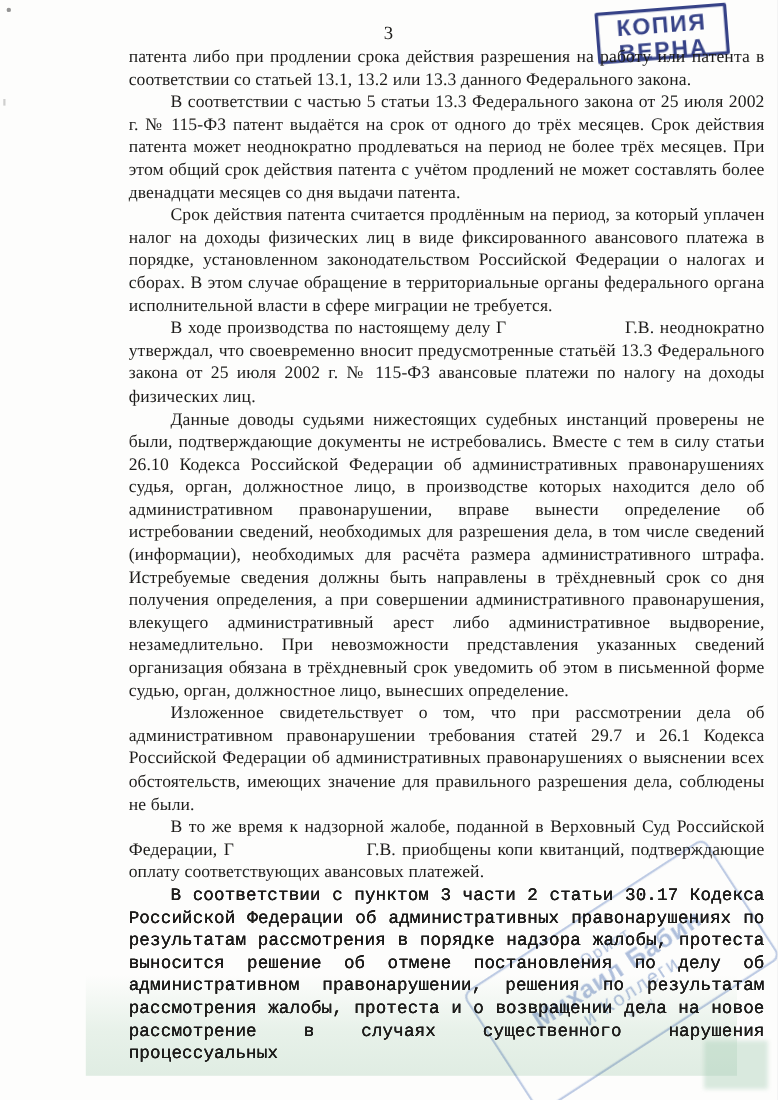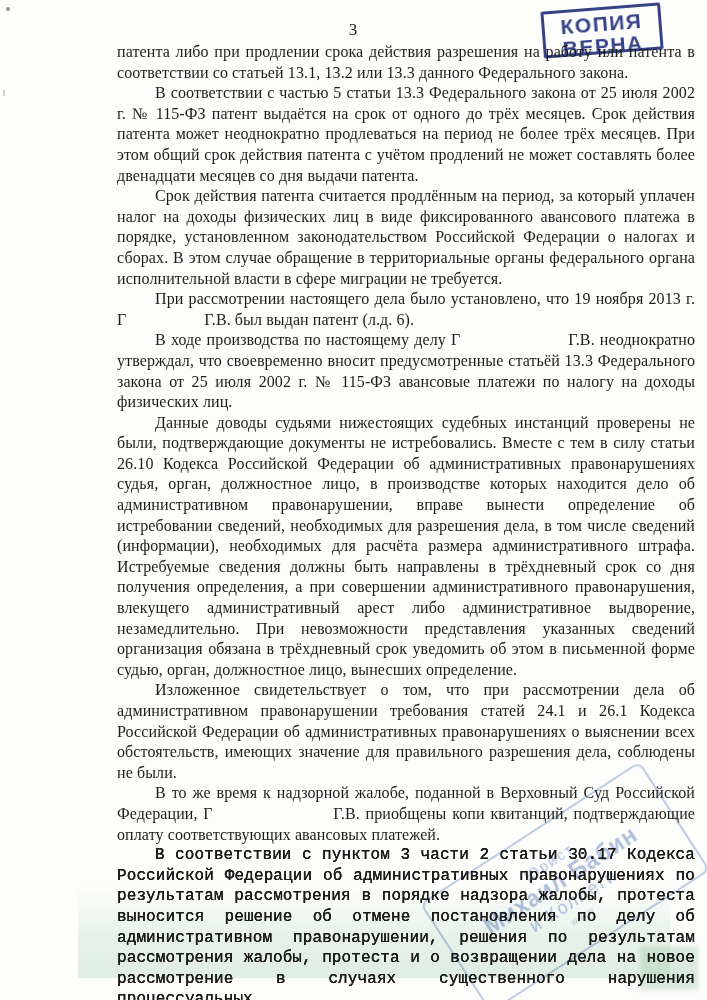--- a/index.html
+++ b/index.html
@@ -112,24 +112,23 @@
     <span class="l2">ВЕРНА</span>
   </div>
 
   <div class="tint"></div>
   <div class="tint-edge"></div>
 
   <div class="text-block">
     <p class="no-indent">патента либо при продлении срока действия разрешения на работу или патента в соответствии со статьей 13.1, 13.2 или 13.3 данного Федерального закона.</p>
     <p>В соответствии с частью 5 статьи 13.3 Федерального закона от 25 июля 2002 г. № 115-ФЗ патент выдаётся на срок от одного до трёх месяцев. Срок действия патента может неоднократно продлеваться на период не более трёх месяцев. При этом общий срок действия патента с учётом продлений не может составлять более двенадцати месяцев со дня выдачи патента.</p>
     <p>Срок действия патента считается продлённым на период, за который уплачен налог на доходы физических лиц в виде фиксированного авансового платежа в порядке, установленном законодательством Российской Федерации о налогах и сборах. В этом случае обращение в территориальные органы федерального органа исполнительной власти в сфере миграции не требуется.</p>
-    <p>При рассмотрении настоящего дела было установлено, что 19 ноября 2013 г. Г&nbsp;&nbsp;&nbsp;&nbsp;&nbsp;&nbsp;&nbsp;&nbsp;&nbsp;&nbsp;&nbsp;&nbsp;&nbsp;&nbsp;&nbsp;&nbsp;&nbsp;&nbsp; Г.В. был выдан патент (л.д. 6).</p>
     <p>В ходе производства по настоящему делу Г&nbsp;&nbsp;&nbsp;&nbsp;&nbsp;&nbsp;&nbsp;&nbsp;&nbsp;&nbsp;&nbsp;&nbsp;&nbsp;&nbsp;&nbsp;&nbsp;&nbsp;&nbsp;&nbsp;&nbsp; Г.В. неоднократно утверждал, что своевременно вносит предусмотренные статьёй 13.3 Федерального закона от 25 июля 2002 г. № 115-ФЗ авансовые платежи по налогу на доходы физических лиц.</p>
     <p>Данные доводы судьями нижестоящих судебных инстанций проверены не были, подтверждающие документы не истребовались. Вместе с тем в силу статьи 26.10 Кодекса Российской Федерации об административных правонарушениях судья, орган, должностное лицо, в производстве которых находится дело об административном правонарушении, вправе вынести определение об истребовании сведений, необходимых для разрешения дела, в том числе сведений (информации), необходимых для расчёта размера административного штрафа. Истребуемые сведения должны быть направлены в трёхдневный срок со дня получения определения, а при совершении административного правонарушения, влекущего административный арест либо административное выдворение, незамедлительно. При невозможности представления указанных сведений организация обязана в трёхдневный срок уведомить об этом в письменной форме судью, орган, должностное лицо, вынесших определение.</p>
-    <p>Изложенное свидетельствует о том, что при рассмотрении дела об административном правонарушении требования статей 24.1 и 26.1 Кодекса Российской Федерации об административных правонарушениях о выяснении всех обстоятельств, имеющих значение для правильного разрешения дела, соблюдены не были.</p>
+    <p>Изложенное свидетельствует о том, что при рассмотрении дела об административном правонарушении требования статей 29.7 и 26.1 Кодекса Российской Федерации об административных правонарушениях о выяснении всех обстоятельств, имеющих значение для правильного разрешения дела, соблюдены не были.</p>
     <p>В то же время к надзорной жалобе, поданной в Верховный Суд Российской Федерации, Г&nbsp;&nbsp;&nbsp;&nbsp;&nbsp;&nbsp;&nbsp;&nbsp;&nbsp;&nbsp;&nbsp;&nbsp;&nbsp;&nbsp;&nbsp;&nbsp;&nbsp;&nbsp;&nbsp;&nbsp; Г.В. приобщены копи квитанций, подтверждающие оплату соответствующих авансовых платежей.</p>
     <p class="heavy">В соответствии с пунктом 3 части 2 статьи 30.17 Кодекса Российской Федерации об административных правонарушениях по результатам рассмотрения в порядке надзора жалобы, протеста выносится решение об отмене постановления по делу об административном правонарушении, решения по результатам рассмотрения жалобы, протеста и о возвращении дела на новое рассмотрение в случаях существенного нарушения процессуальных</p>
   </div>
 
   <div class="watermark">
     <div class="box">
       <span class="w1">Юрист</span>
       <span class="w2">Михаил Бабин</span>
       <span class="w3">и Коллеги</span>
       <span class="w4">www</span>

